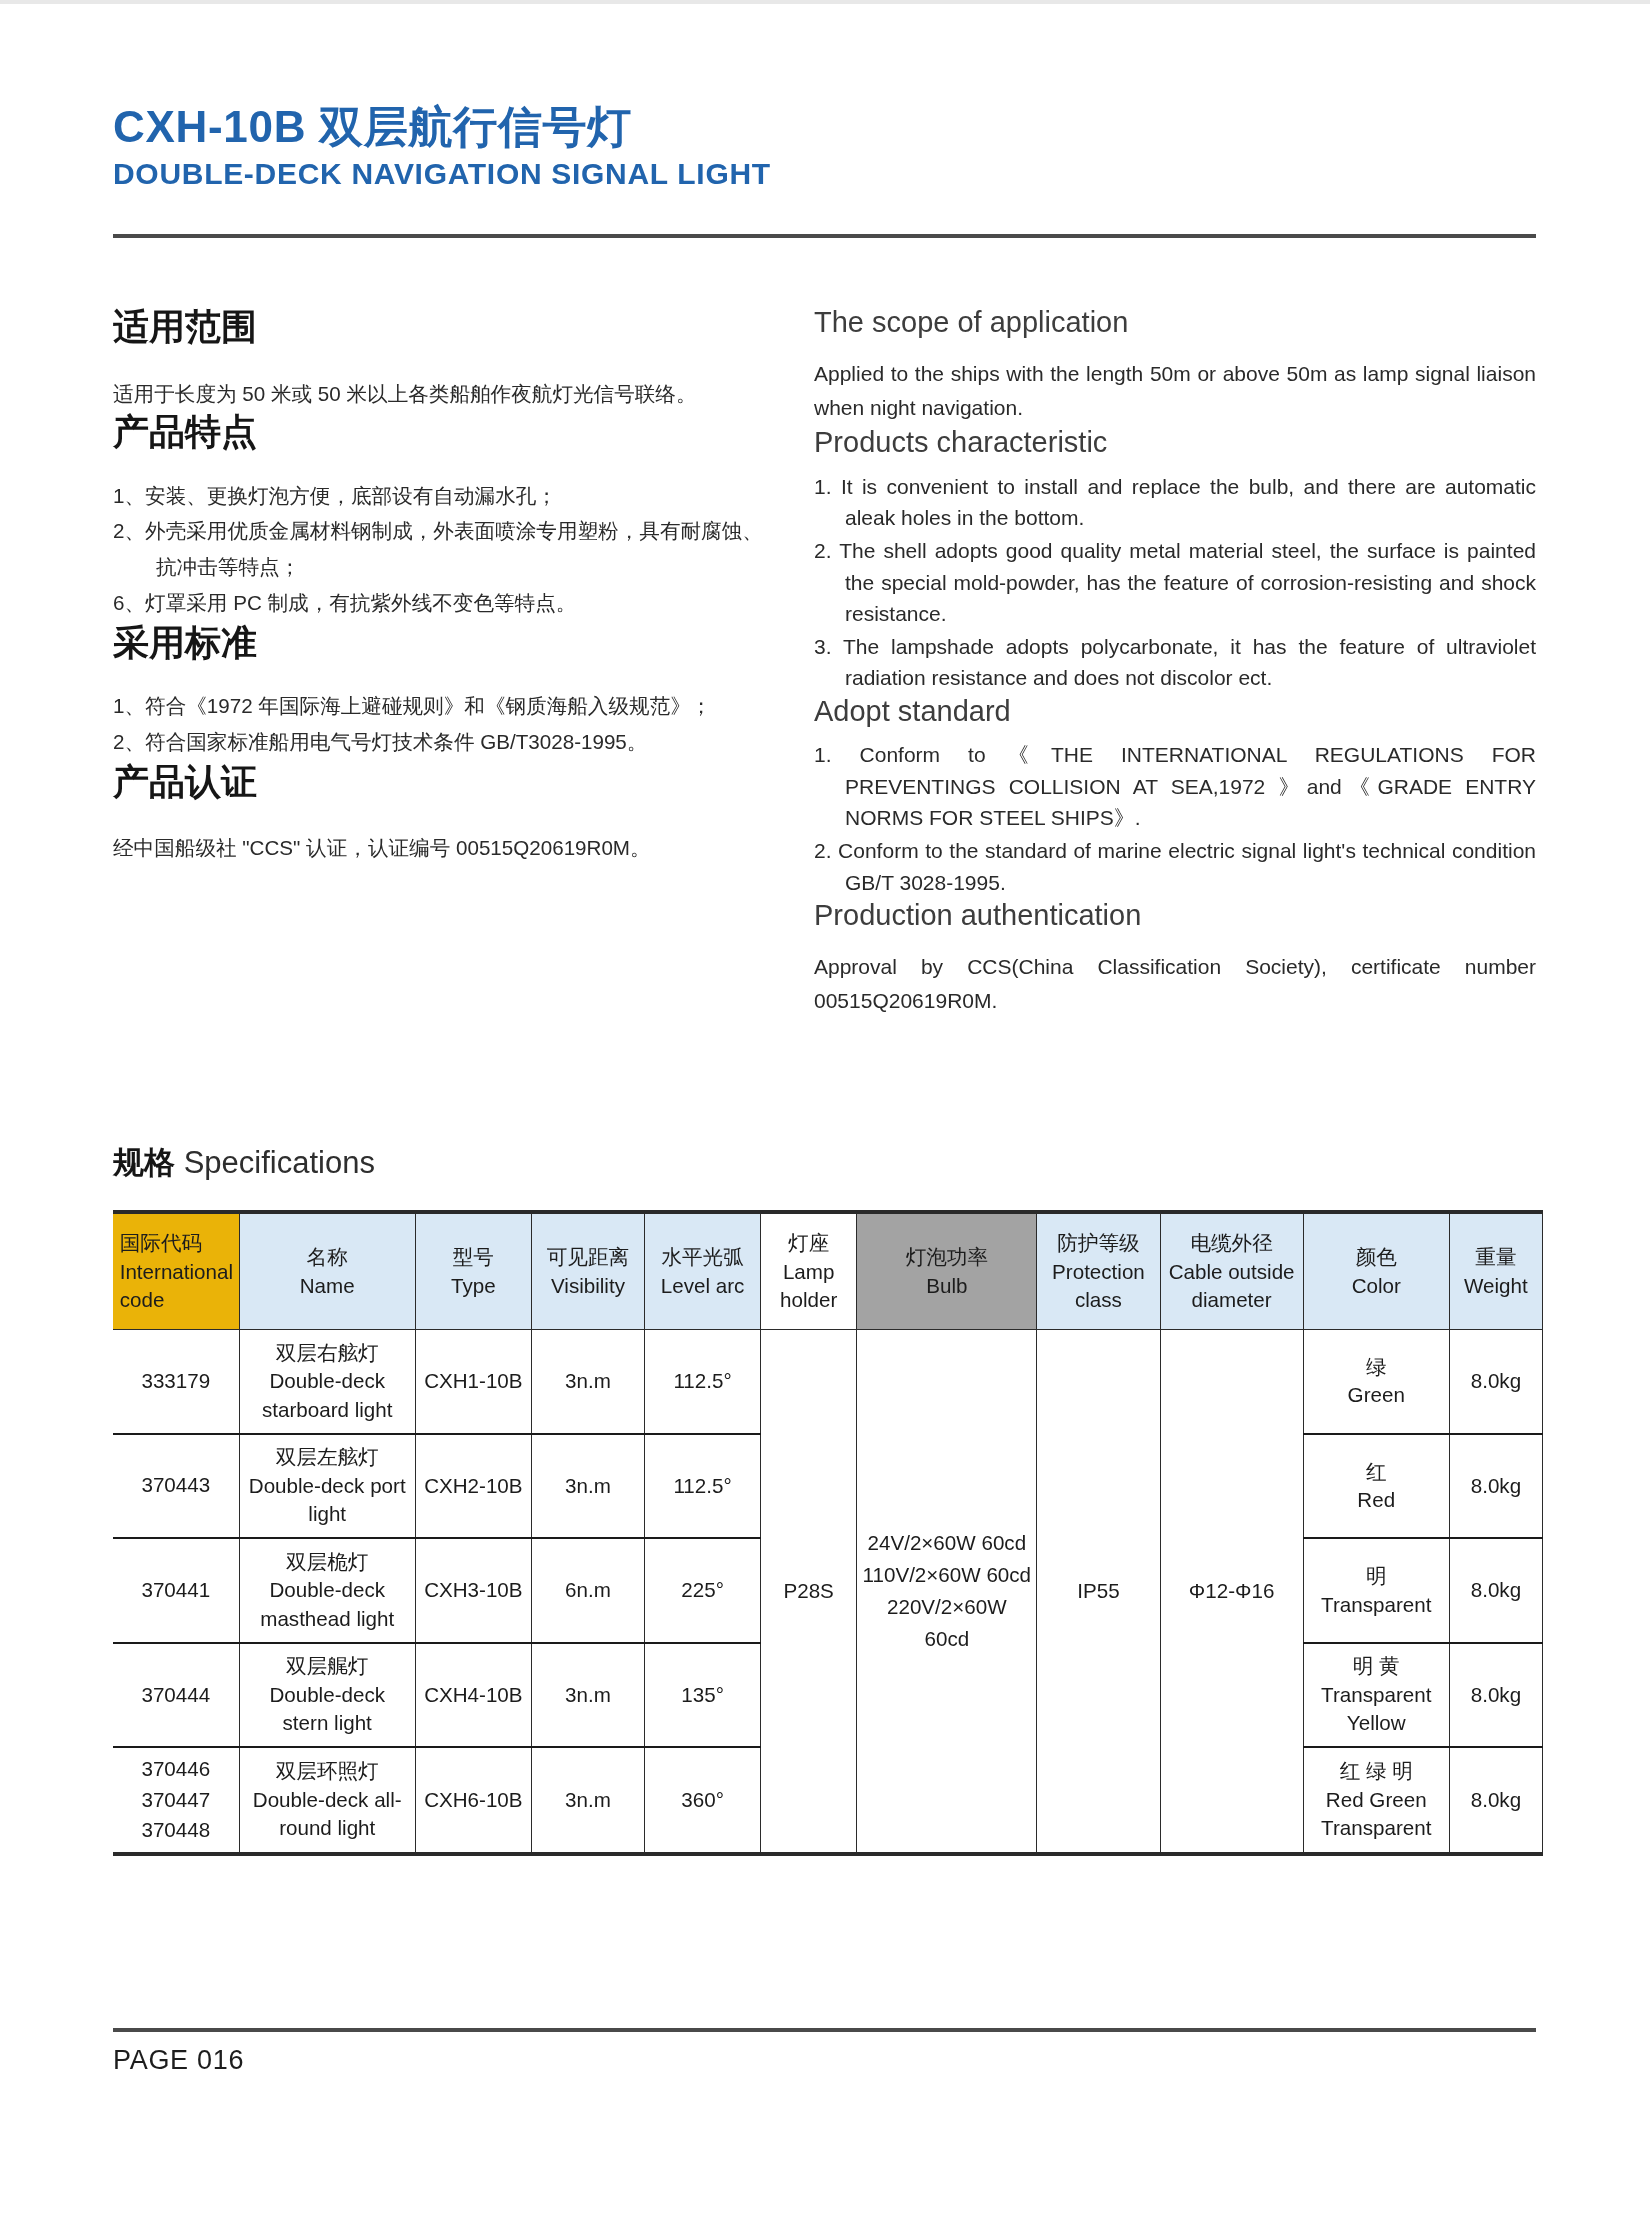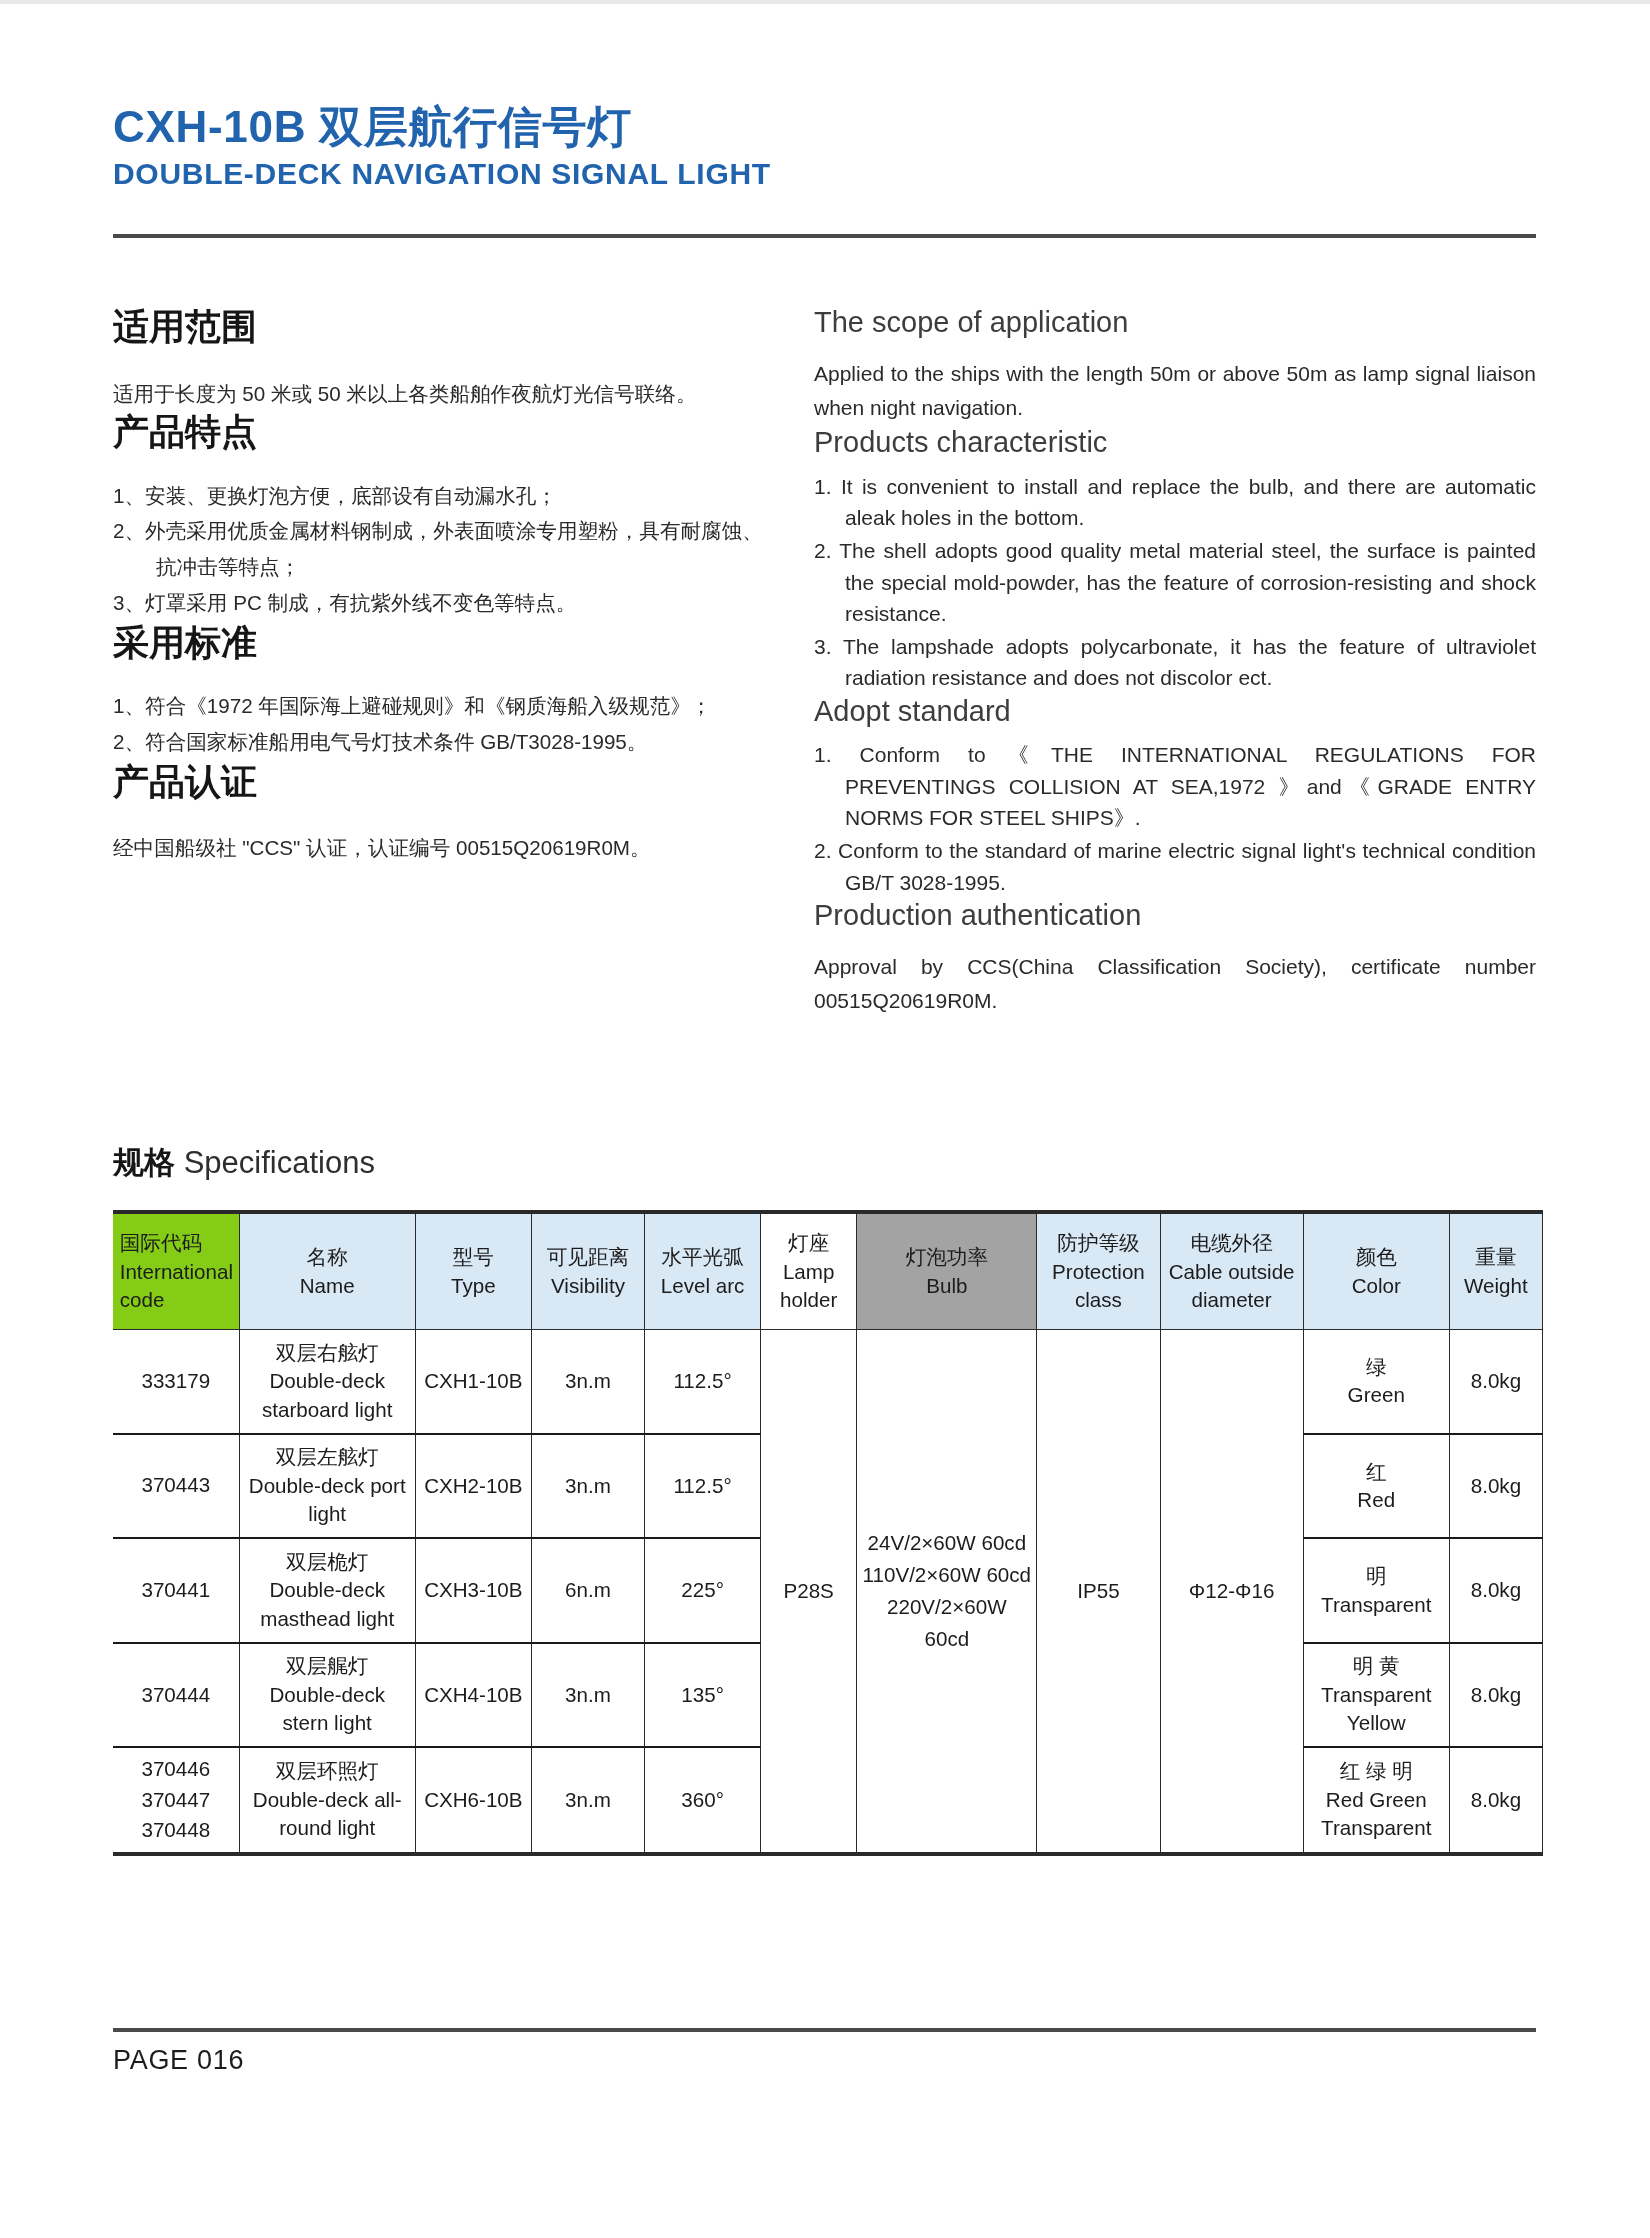--- a/index.html
+++ b/index.html
@@ -148,21 +148,21 @@
   <div class="cols">
 
     <div class="col-left">
       <h2 class="zh-h">适用范围</h2>
       <div class="zh-body">适用于长度为 50 米或 50 米以上各类船舶作夜航灯光信号联络。</div>
 
       <h2 class="zh-h mt-feat">产品特点</h2>
       <div class="zh-list">
         <div class="item">1、安装、更换灯泡方便，底部设有自动漏水孔；</div>
         <div class="item">2、外壳采用优质金属材料钢制成，外表面喷涂专用塑粉，具有耐腐蚀、抗冲击等特点；</div>
-        <div class="item">3、灯罩采用 PC 制成，有抗紫外线不变色等特点。</div>
+        <div class="item">6、灯罩采用 PC 制成，有抗紫外线不变色等特点。</div>
       </div>
 
       <h2 class="zh-h mt-std">采用标准</h2>
       <div class="zh-list">
         <div class="item">1、符合《1972 年国际海上避碰规则》和《钢质海船入级规范》；</div>
         <div class="item">2、符合国家标准船用电气号灯技术条件 GB/T3028-1995。</div>
       </div>
 
       <h2 class="zh-h mt-auth">产品认证</h2>
       <div class="zh-body">经中国船级社 "CCS" 认证，认证编号 00515Q20619R0M。</div>
@@ -205,21 +205,21 @@
       <col style="width:116px">
         <col style="width:96px">
         <col style="width:180px">
         <col style="width:123px">
       <col style="width:143px">
         <col style="width:146px">
         <col style="width:93px">
     </colgroup>
     <thead>
       <tr>
-        <th class="fill left" style="background: #84cc16;">
+        <th class="fill left" style="background: #eab308;">
           <div>国际代码</div>
           <div>International code</div>
         </th>
         <th class="fill" style="background: rgb(217, 232, 245);">
           <div>名称</div>
           <div>Name</div>
         </th>
         <th class="fill" style="background: rgb(217, 232, 245);">
           <div>型号</div>
           <div>Type</div>

